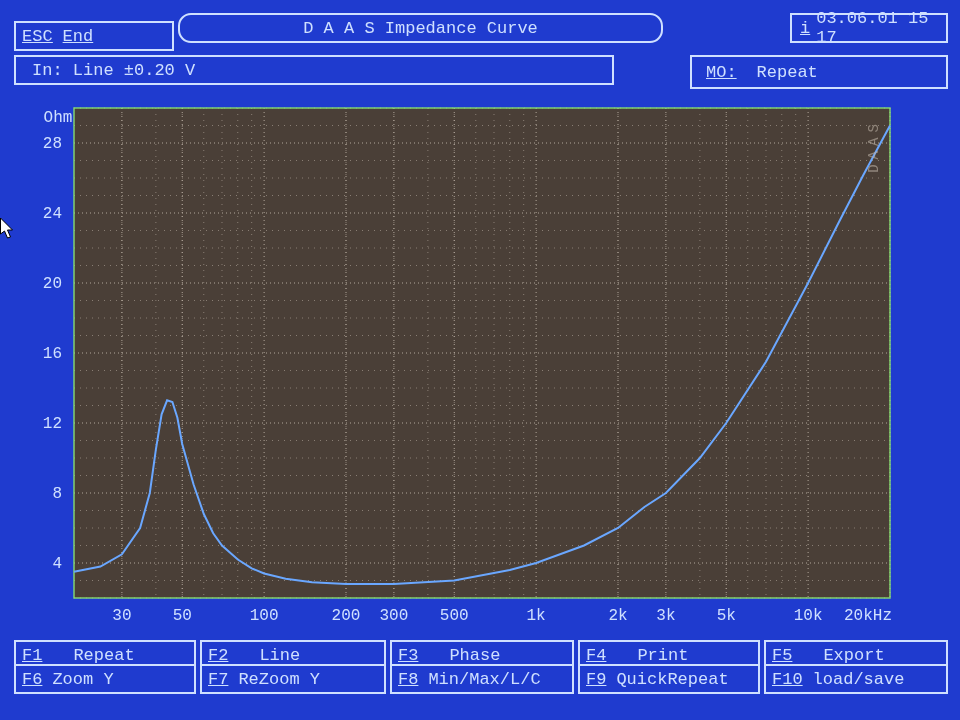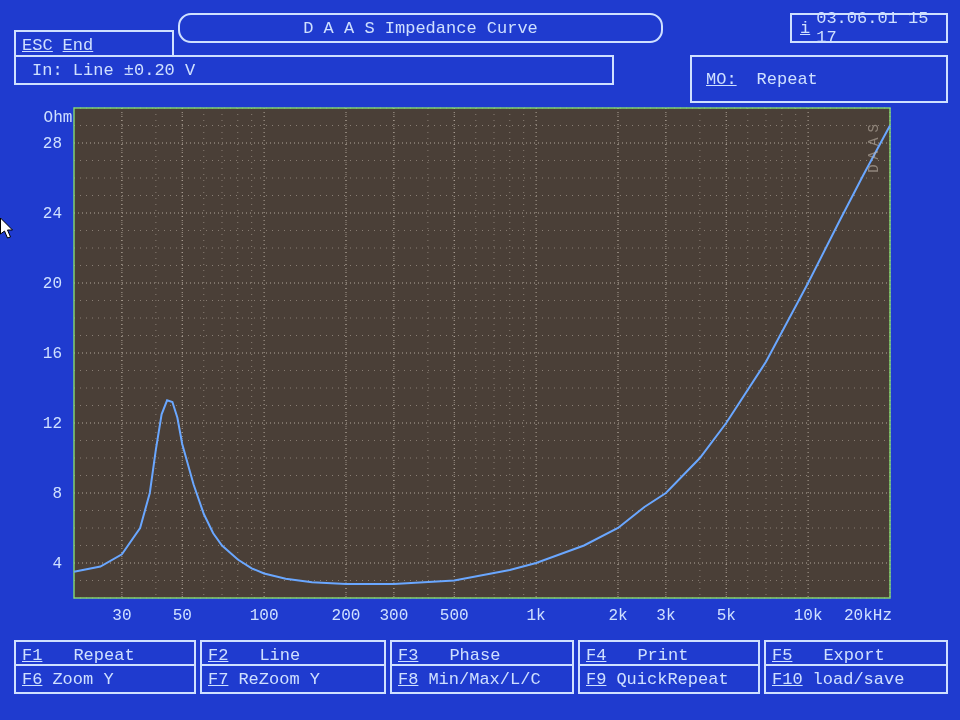--- a/index.html
+++ b/index.html
@@ -14,26 +14,26 @@
     box-sizing:border-box;
     padding:0;
   }
   .panel{
     position:absolute;
     background:#1f3bcf;
     border:2px solid #cfe0ff;
     box-sizing:border-box;
   }
   
-  .top-esc{left:14px;top:30px;width:160px;height:30px;display:flex;align-items:center;padding:0 6px;text-decoration:underline;}
+  .top-esc{left:14px;top:21px;width:160px;height:30px;display:flex;align-items:center;padding:0 6px;text-decoration:underline;}
   .top-title{left:178px;top:13px;width:485px;height:30px;display:flex;align-items:center;justify-content:center;letter-spacing:0;border-radius:13px;}
   .top-date{left:790px;top:13px;width:158px;height:30px;display:flex;align-items:center;justify-content:flex-end;padding:0 8px;}
   
   .in-line{left:14px;top:55px;width:600px;height:30px;display:flex;align-items:center;padding:0 16px;}
-  .mo-name{left:690px;top:55px;width:258px;height:48px;display:flex;align-items:center;padding:0 14px;}
+  .mo-name{left:690px;top:55px;width:258px;height:34px;display:flex;align-items:center;padding:0 14px;}
   
   .fkey{height:30px;display:flex;align-items:center;padding:0 6px;white-space:nowrap;}
   .frow1{top:640px;gap:21px;}
   .frow2{top:664px;}
   .fcol1{left:14px;width:182px;}
   .fcol2{left:200px;width:186px;text-align:center;}
   .fcol3{left:390px;width:184px;}
   .fcol4{left:578px;width:182px;}
   .fcol5{left:764px;width:184px;}
   .u{text-decoration:underline;}

